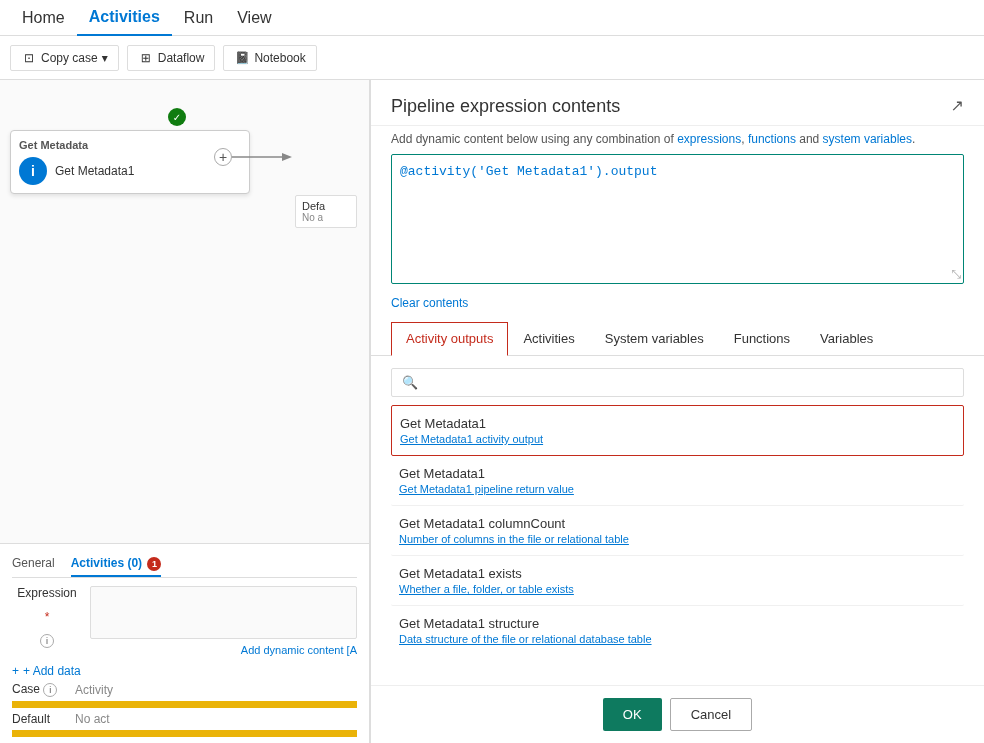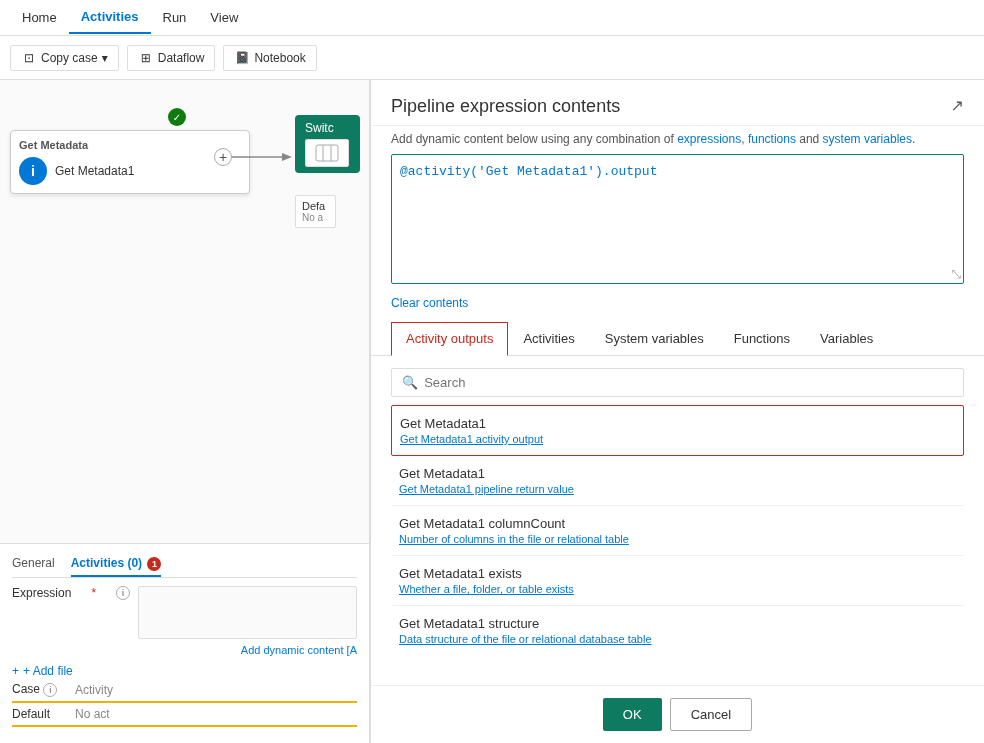--- a/index.html
+++ b/index.html
@@ -1,20 +1,20 @@
 <!DOCTYPE html>
 <html><head>
   <meta charset="utf-8">
   <style>
     * { box-sizing: border-box; margin: 0; padding: 0; }
     body { font-family: 'Segoe UI', Arial, sans-serif; font-size: 13px; background: #f5f5f5; color: #333; overflow: hidden; width: 984px; height: 743px; }
 
     
     .menu-bar { display: flex; align-items: center; background: #fff; border-bottom: 1px solid #ddd; padding: 0 10px; height: 36px; }
-    .menu-item { padding: 8px 12px; font-size: 13px; color: #333; cursor: pointer; }
+    .menu-item { padding: 8px 12px; font-size: 16px; color: #333; cursor: pointer; }
     .menu-item.active { color: #0078d4; border-bottom: 2px solid #0078d4; font-weight: 600; }
 
     
     .toolbar { display: flex; align-items: center; background: #fff; border-bottom: 1px solid #ddd; padding: 6px 10px; gap: 8px; height: 44px; }
     .toolbar-btn { display: flex; align-items: center; gap: 4px; padding: 4px 10px; border: 1px solid #ddd; background: #fff; border-radius: 2px; cursor: pointer; font-size: 12px; color: #333; }
     .toolbar-icon { width: 16px; height: 16px; display: inline-flex; align-items: center; justify-content: center; }
 
     
     .main-layout { display: flex; height: calc(743px - 80px); }
 
@@ -31,35 +31,35 @@
     .activity-icon { width: 28px; height: 28px; background: #0078d4; border-radius: 50%; display: flex; align-items: center; justify-content: center; color: white; font-weight: bold; font-size: 14px; }
     .activity-name { font-size: 12px; color: #333; }
     .check-icon { width: 18px; height: 18px; background: #107c10; border-radius: 50%; display: inline-flex; align-items: center; justify-content: center; color: white; font-size: 10px; position: absolute; top: 28px; left: 168px; }
 
     
     .arrow-line { position: absolute; top: 68px; left: 218px; display: flex; align-items: center; }
     .plus-btn { width: 18px; height: 18px; background: #fff; border: 1px solid #aaa; border-radius: 50%; display: flex; align-items: center; justify-content: center; font-size: 14px; color: #555; cursor: pointer; }
 
     .switch-block { position: absolute; top: 35px; left: 295px; background: #0e7a5f; border-radius: 4px; color: white; padding: 6px 10px; font-size: 12px; width: 65px; }
     .switch-inner { background: #fff; border: 1px solid #ddd; border-radius: 2px; width: 44px; height: 28px; margin-top: 4px; display: flex; align-items: center; justify-content: center; }
-    .default-block { position: absolute; top: 120px; left: 295px; background: #fff; border: 1px solid #ddd; border-radius: 2px; padding: 4px 6px; font-size: 11px; width: 41px; }
+    .default-block { position: absolute; top: 120px; left: 295px; background: #fff; border: 1px solid #ddd; border-radius: 2px; padding: 4px 6px; font-size: 11px; width: 62px; }
 
     
     .bottom-panel { position: absolute; bottom: 0; left: 0; right: 0; background: #fff; border-top: 1px solid #ddd; padding: 8px 12px; height: 200px; }
     .bottom-tabs { display: flex; gap: 16px; border-bottom: 1px solid #ddd; margin-bottom: 8px; }
     .bottom-tab { padding: 4px 0; font-size: 12px; color: #555; cursor: pointer; }
     .bottom-tab.active { color: #0078d4; border-bottom: 2px solid #0078d4; font-weight: 600; }
     .bottom-tab .badge { background: #c42b1c; color: white; border-radius: 50%; width: 14px; height: 14px; font-size: 9px; display: inline-flex; align-items: center; justify-content: center; margin-left: 2px; }
     .field-row { display: flex; align-items: flex-start; gap: 8px; margin-bottom: 6px; }
-    .field-label { font-size: 12px; color: #333; min-width: 70px; display: flex; align-items: center; gap: 20px; }
+    .field-label { font-size: 12px; color: #333; min-width: 70px; display: flex; align-items: center; gap: 10px; flex-direction: column; }
     .field-required { color: #c42b1c; }
     .field-input { flex: 1; border: 1px solid #ddd; border-radius: 2px; padding: 6px 8px; font-size: 11px; color: #888; background: #fafafa; min-height: 48px; resize: none; }
     .add-dynamic-link { color: #0078d4; font-size: 11px; cursor: pointer; text-align: right; padding-top: 2px; }
     .add-case-btn { display: flex; align-items: center; gap: 4px; color: #0078d4; font-size: 12px; cursor: pointer; margin-top: 8px; }
-    .case-row { display: flex; align-items: center; gap: 8px; font-size: 12px; color: #333; padding: 4px 0; border-bottom: 2px solid #eab308; }
+    .case-row { display: flex; align-items: center; gap: 8px; font-size: 12px; color: #333; padding: 4px 0; border-bottom: 7px solid #eab308; }
     .case-label { min-width: 55px; }
     .info-icon { width: 14px; height: 14px; border: 1px solid #aaa; border-radius: 50%; display: inline-flex; align-items: center; justify-content: center; font-size: 9px; color: #555; }
 
     
     .right-panel { flex: 1; background: #fff; border-left: 1px solid #ddd; display: flex; flex-direction: column; min-width: 614px; }
     .panel-header { padding: 16px 20px 8px; border-bottom: 1px solid #eee; display: flex; justify-content: space-between; align-items: flex-start; }
     .panel-title { font-size: 18px; font-weight: 300; color: #333; }
     .panel-expand { color: #555; cursor: pointer; font-size: 16px; }
     .panel-subtitle { font-size: 12px; color: #555; padding: 6px 20px 8px; }
     .panel-subtitle span.blue { color: #0078d4; }
@@ -141,30 +141,20 @@
       <div class="check-icon">✓</div>
 
       <div class="arrow-line" style="top:68px; left:214px;">
         <div class="plus-btn">+</div>
         <svg width="60" height="14">
           <line x1="0" y1="7" x2="50" y2="7" stroke="#888" stroke-width="1.5"></line>
           <polygon points="50,3 60,7 50,11" fill="#888"></polygon>
         </svg>
       </div>
 
-      <div class="switch-block" style="position:absolute; top:35px; left:295px;">
-        <div>Switc</div>
-        <div class="switch-inner">
-          <svg width="24" height="20">
-            <rect x="1" y="2" width="22" height="16" rx="2" fill="none" stroke="#aaa" stroke-width="1"></rect>
-            <line x1="8" y1="2" x2="8" y2="18" stroke="#aaa" stroke-width="1"></line>
-            <line x1="16" y1="2" x2="16" y2="18" stroke="#aaa" stroke-width="1"></line>
-          </svg>
-        </div>
-      </div>
 
       <div class="default-block" style="position:absolute; top:115px; left:295px;">
         <div>Defa</div>
         <div style="font-size:10px;color:#888;">No a</div>
       </div>
 
       <div class="bottom-panel">
         <div class="bottom-tabs">
           <div class="bottom-tab">General</div>
           <div class="bottom-tab active">
@@ -180,21 +170,21 @@
             <span class="info-icon">i</span>
           </div>
           <div style="flex:1;">
             <textarea class="field-input" rows="3" style="width: 100%;"></textarea>
             <div class="add-dynamic-link">Add dynamic content [A</div>
           </div>
         </div>
 
         <div class="add-case-btn">
           <span>+</span>
-          <span>+ Add file</span>
+          <span>+ Add data</span>
         </div>
 
         <div class="case-row">
           <span class="case-label">
             <span>Case</span>
             <span class="info-icon">i</span>
           </span>
           <span style="color:#888;">Activity</span>
         </div>
         <div class="case-row">
@@ -226,21 +216,20 @@
     <div class="tab-row">
       <div class="tab-item active">Activity outputs</div>
       <div class="tab-item">Activities</div>
       <div class="tab-item">System variables</div>
       <div class="tab-item">Functions</div>
       <div class="tab-item">Variables</div>
     </div>
 
     <div class="search-box">
       <span class="search-icon">🔍</span>
-      <input class="search-input" type="text" placeholder="Search" style="">
     </div>
 
     <div class="items-list">
 
       <div class="list-item selected">
         <div class="list-item-title">Get Metadata1</div>
         <div class="list-item-desc">Get Metadata1 activity output</div>
       </div>
 
       <div class="list-item list-item-divider">

